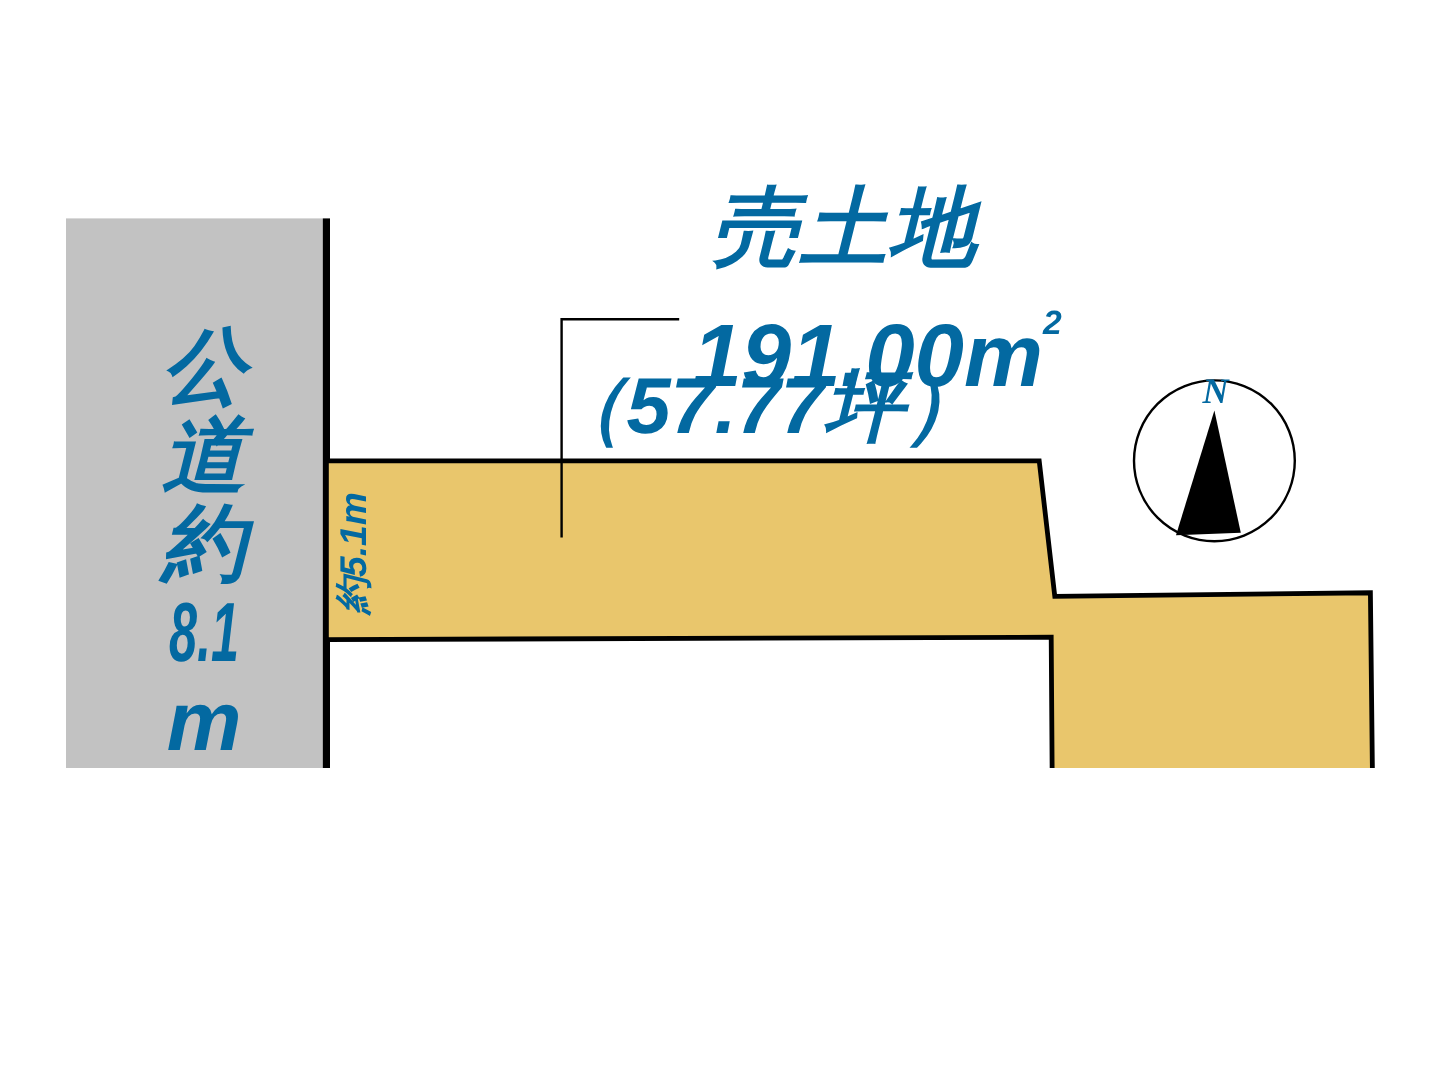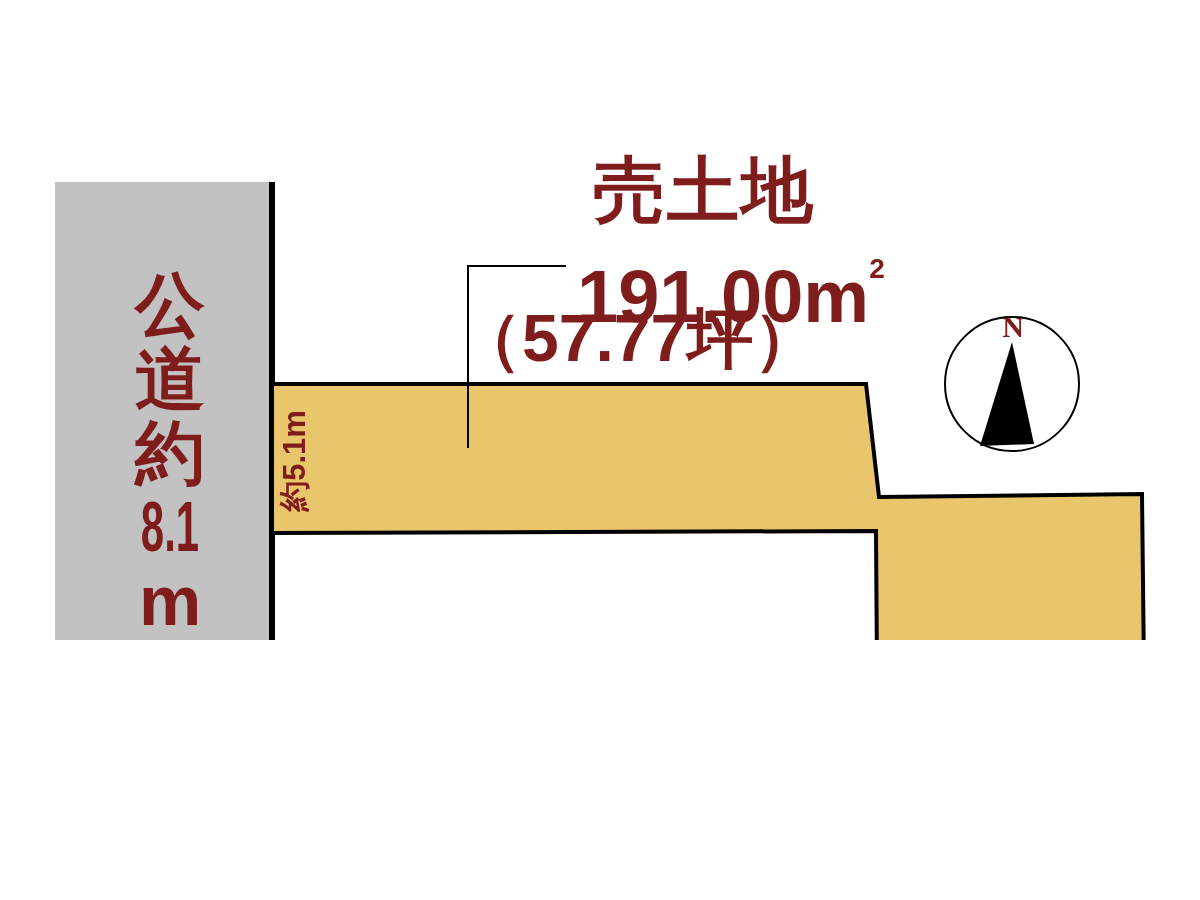--- a/index.html
+++ b/index.html
@@ -7,21 +7,22 @@
     padding: 0;
     background: #ffffff;
   }
   .canvas {
     position: relative;
     width: 1200px;
     height: 640px;
     background: #ffffff;
     overflow: hidden;
     font-family: "Liberation Sans", "DejaVu Sans", sans-serif;
-    color: #7f1d1d;
+    color: #0369a1;
+    font-style: italic;
   }
   .plan-svg {
     position: absolute;
     left: 0;
     top: 0;
   }
   
   .title-line1 {
     position: absolute;
     left: 454px;

